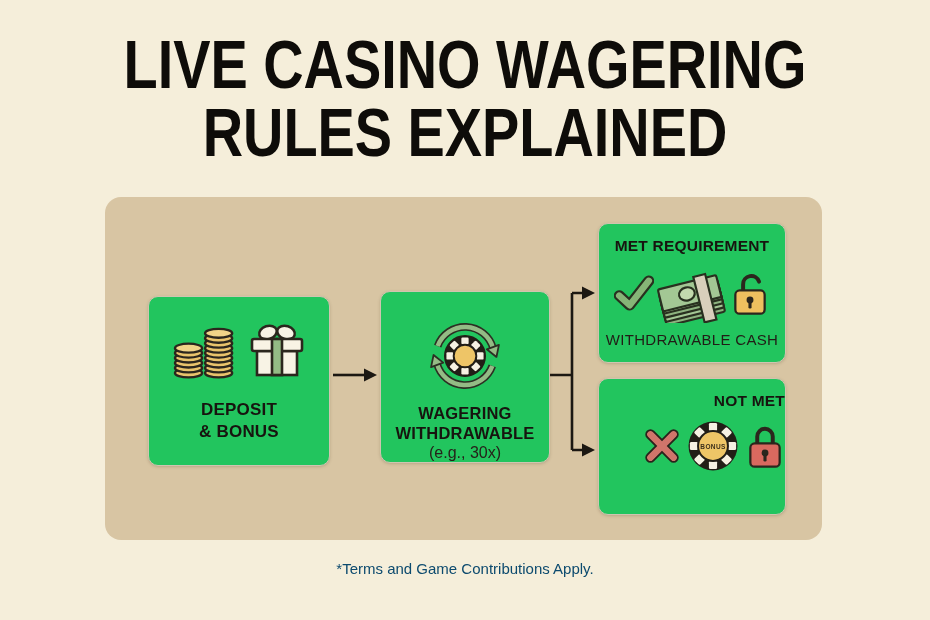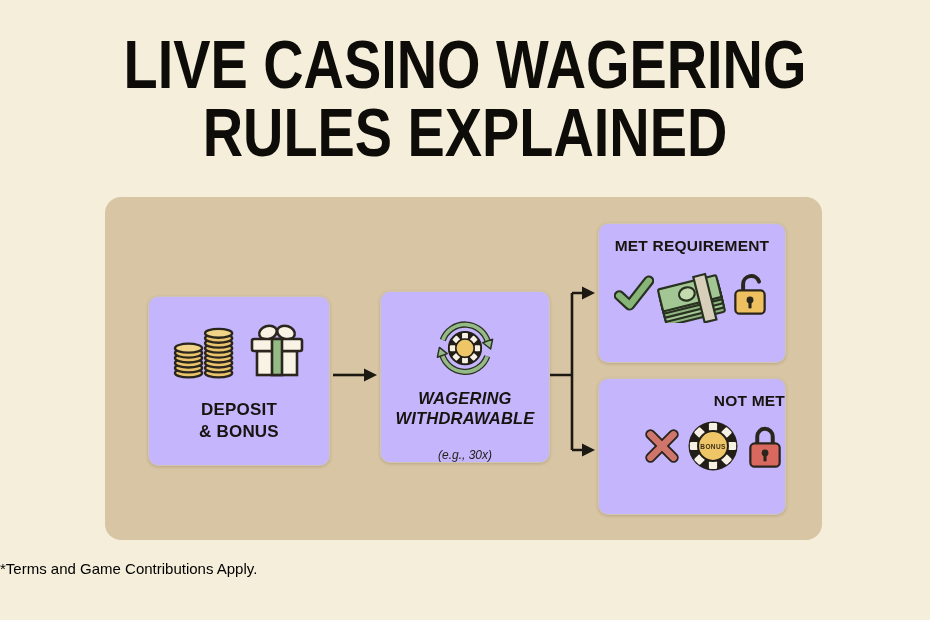--- a/index.html
+++ b/index.html
@@ -15,45 +15,45 @@
     font-size:57px; line-height:1.0; letter-spacing:0px;
     transform:scale(0.98,1.2); transform-origin:50% 0;
   }
   .title span { display:block; }
   .panel {
     position:absolute; left:105px; top:197px; width:717px; height:343px;
     background:#d8c5a3; border-radius:16px;
   }
   .connectors { position:absolute; left:0; top:0; width:717px; height:343px; }
   .card {
-    position:absolute; background:#c4b5fd;
+    position:absolute; background:#22c55e;
     border:1px solid #cfc5b0; border-radius:10px;
     box-shadow:0 1px 3px rgba(90,75,50,0.25);
     display:flex; flex-direction:column; align-items:center;
   }
   .card-deposit  { left:43px;  top:99px;  width:182px; height:170px; padding-top:25px; }
-  .card-wagering { left:275px; top:94px;  width:170px; height:172px; padding-top:22px;font-style:italic; }
+  .card-wagering { left:275px; top:94px;  width:170px; height:172px; padding-top:22px; }
   .card-met      { left:493px; top:26px;  width:188px; height:140px; padding-top:13px; }
   .card-notmet   { left:493px; top:181px; width:188px; height:137px; padding-top:13px;align-items:flex-end; }
   .icon-row { display:flex; align-items:center; justify-content:center; }
   .big-label {
     font-weight:bold; font-size:17px; color:#17140f; text-align:center;
     line-height:1.3; letter-spacing:0.2px;
   }
   .big-label span { display:block; }
   .card-deposit .big-label { margin-top:19px; }
   .card-wagering .big-label { margin-top:8px; font-size:16.5px; line-height:1.25; }
-  .note-label { font-size:12px; color:#26211a; margin-top:19px; }
+  .note-label { font-size:16px; color:#26211a; margin-top:0; }
   .outcome-title { font-weight:bold; font-size:15.5px; color:#17140f; letter-spacing:0.2px; }
   .outcome-caption { font-size:15px; color:#211d16; letter-spacing:0.3px; margin-top:7px; }
   .card-met .icon-row { margin-top:7px; height:62px; }
   .card-notmet .icon-row { margin-top:6px; height:60px; }
   .footer {
-    position:absolute; left:0; top:560px; width:930px; text-align:left;
-    font-size:15px; color:#000000;
+    position:absolute; left:0; top:560px; width:930px; text-align:center;
+    font-size:15px; color:#0c4a6e;
   }
 </style>
 </head>
 <body>
 
 <div class="page">
 
   <div class="title">
     <span>LIVE CASINO WAGERING</span>
     <span>RULES EXPLAINED</span>
@@ -162,20 +162,21 @@
             <rect x="49" y="16" width="13" height="50" fill="#d8cfbb"></rect>
           </g>
         </svg>
         <svg width="40" height="50" viewBox="0 0 46 58" style="margin-left:-2px;">
           <path d="M15,26 v-7 a9.5,9.5 0 0 1 18.5,-3.2" fill="none" stroke="#2b261d" stroke-width="4.6" stroke-linecap="round"></path>
           <rect x="6" y="26" width="34" height="27" rx="5" fill="#eec05f" stroke="#2b261d" stroke-width="2.6"></rect>
           <circle cx="23" cy="37" r="4" fill="#2b261d"></circle>
           <rect x="21.2" y="38.5" width="3.6" height="8.5" rx="1.6" fill="#2b261d"></rect>
         </svg>
       </div>
+      <div class="outcome-caption">WITHDRAWABLE CASH</div>
     </div>
 
     <div class="card card-notmet">
       <div class="outcome-title">NOT MET</div>
       <div class="icon-row" style="gap:3px;">
         <svg width="38" height="38" viewBox="0 0 46 46">
           <g fill="none" stroke="#28231b" stroke-width="12.5" stroke-linecap="round">
             <path d="M9,9 L37,37"></path>
               <path d="M37,9 L9,37"></path>
           </g>

